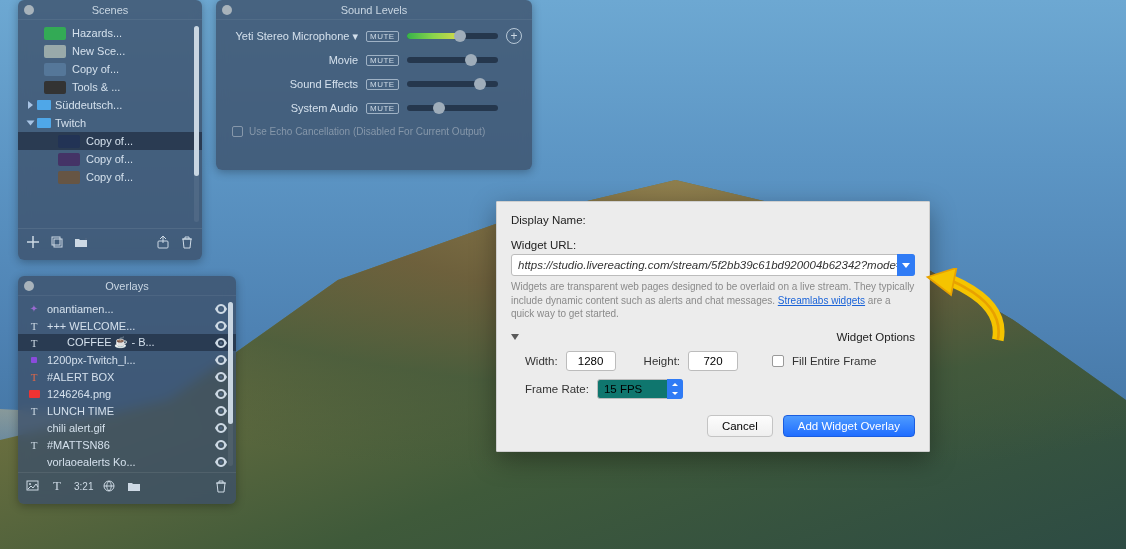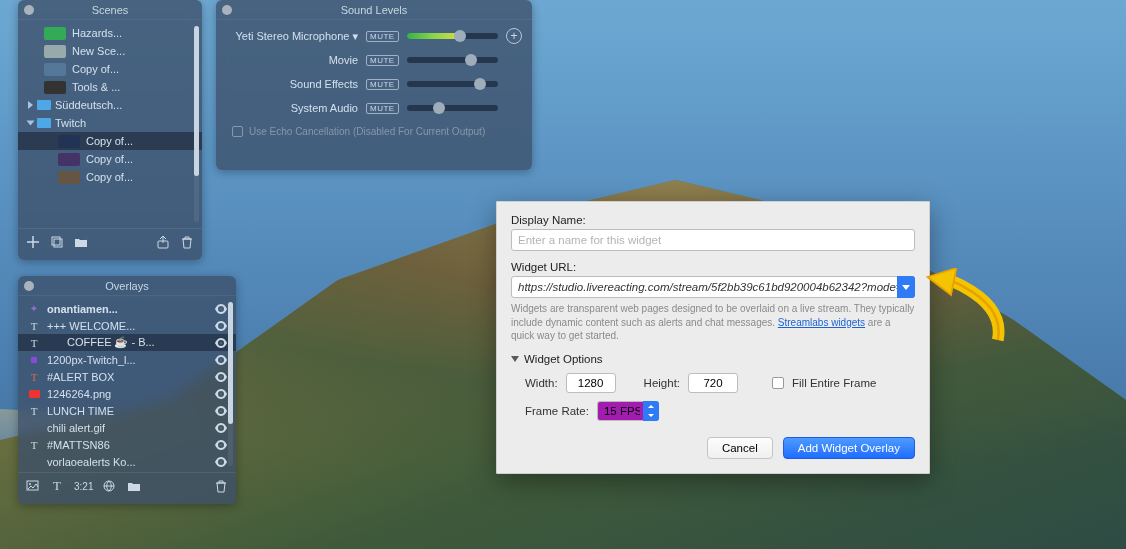--- a/index.html
+++ b/index.html
@@ -61,27 +61,27 @@
   .dialog{position:absolute;left:496px;top:201px;width:434px;background:#ececec;border:1px solid #cfcfcf;border-radius:1px;box-shadow:0 8px 26px rgba(0,0,0,0.35);padding:12px 14px 14px;font-size:11.5px;color:#333;}
   .dlg-label{font-size:11.5px;color:#222;margin-bottom:3px;}
   .dlg-input{width:100%;height:22px;border:1px solid #bcbcbc;border-radius:3px;background:#fff;padding:0 6px;font-size:11.5px;color:#333;font-style:italic;}
   .dlg-input::placeholder{color:#b4b4b4;font-style:normal;}
   .dlg-input.url{font-style:italic;}
   .url-wrap{position:relative;}
   .url-dd{position:absolute;right:0;top:0;width:18px;height:22px;background:#2f7bf5;border-radius:0 3px 3px 0;display:flex;align-items:center;justify-content:center;cursor:pointer;}
   .url-dd::after{content:"";border-left:4px solid transparent;border-right:4px solid transparent;border-top:5px solid #fff;}
   .hint{font-size:10px;color:#8a8a8a;margin-top:4px;line-height:1.35;}
   .hint a{color:#1a63d8;text-decoration:underline;cursor:pointer;}
-  .wopt{display:flex;align-items:center;gap:5px;margin-top:10px;color:#222;font-size:11.5px;}
+  .wopt{display:flex;align-items:center;gap:5px;margin-top:10px;color:#222;font-size:11.5px;justify-content:space-between;}
   .wopt .tri2{width:0;height:0;border-left:4px solid transparent;border-right:4px solid transparent;border-top:6px solid #5a5a5a;}
   .wline{display:flex;align-items:center;gap:8px;margin-top:8px;padding-left:14px;font-size:11.5px;}
   .num-in{width:50px;height:20px;border:1px solid #bcbcbc;border-radius:3px;text-align:center;font-size:11.5px;}
   .chk{width:12px;height:12px;border:1px solid #9a9a9a;border-radius:2px;background:#fff;}
   .sel-wrap{position:relative;display:inline-block;}
-  .sel-in{width:62px;height:20px;border:1px solid #bcbcbc;border-radius:3px;padding:0 18px 0 6px;font-size:11.5px;background:#a21caf;}
+  .sel-in{width:86px;height:20px;border:1px solid #bcbcbc;border-radius:3px;padding:0 18px 0 6px;font-size:11.5px;background:#0f766e;}
   .sel-wrap .dd{position:absolute;right:0;top:0;width:16px;height:20px;background:#2f7bf5;border-radius:0 3px 3px 0;display:flex;align-items:center;justify-content:center;}
   .sel-wrap .dd::before{content:"";position:absolute;top:4px;border-left:3px solid transparent;border-right:3px solid transparent;border-bottom:3px solid #fff;}
   .sel-wrap .dd::after{content:"";position:absolute;bottom:4px;border-left:3px solid transparent;border-right:3px solid transparent;border-top:3px solid #fff;}
   .dlg-btns{display:flex;justify-content:flex-end;gap:10px;margin-top:16px;}
   .btn{height:22px;padding:0 14px;border-radius:4px;font-size:11.5px;cursor:pointer;border:1px solid #c4c4c4;background:linear-gradient(#fdfdfd,#efefef);}
   .btn.primary{background:linear-gradient(#4e9bff,#1f6dff);border-color:#1a5de0;color:#fff;}
 
   
   .arrow{position:absolute;left:924px;top:268px;width:90px;height:90px;pointer-events:none;}
   .arrow svg{width:100%;height:100%;}
@@ -228,21 +228,21 @@
 
 <div class="panel" style="left:18px;top:276px;width:218px;height:228px;">
   <div class="panel-header">
     <div class="close-dot"></div>
     <span>Overlays</span>
   </div>
   <div class="panel-body" style="height:176px;">
     <div id="ov-list">
         <div class="ov-row">
           <span class="ov-ic" style="color:#9a6bd0;font-size:10px">✦</span>
-          <span style="white-space:nowrap;overflow:hidden;text-overflow:ellipsis;max-width:110px;font-weight:bold;">onantiamen...</span>
+          <span style="white-space:nowrap;overflow:hidden;text-overflow:ellipsis;max-width:110px;">onantiamen...</span>
           <span class="eye"><svg viewBox="0 0 14 10">
               <path d="M7 0C3 0 1 5 1 5s2 5 6 5 6-5 6-5-2-5-6-5zm0 8a3 3 0 110-6 3 3 0 010 6z" fill="#cdd9e4"></path>
               <circle cx="7" cy="5" r="1.5" fill="#4e6580"></circle>
             </svg></span>
         </div>
         <div class="ov-row">
           <span class="ov-ic" style="font-family:Georgia;color:#cdd9e4">T</span>
           <span style="white-space:nowrap;overflow:hidden;text-overflow:ellipsis;max-width:110px;">+++ WELCOME...</span>
           <span class="eye"><svg viewBox="0 0 14 10">
               <path d="M7 0C3 0 1 5 1 5s2 5 6 5 6-5 6-5-2-5-6-5zm0 8a3 3 0 110-6 3 3 0 010 6z" fill="#cdd9e4"></path>
@@ -346,21 +346,20 @@
     <span class="tb-ic">
         <svg viewBox="0 0 14 14">
           <path d="M3 4h8l-1 9H4zM5 4V2h4v2M2 4h10" fill="none" stroke="#cdd9e4"></path>
         </svg>
       </span>
   </div>
 </div>
 
 <div class="dialog">
   <div class="dlg-label">Display Name:</div>
-  <input class="dlg-input" style="font-style: normal;" placeholder="Enter a name for this widget">
   <div style="height:10px"></div>
   <div class="dlg-label">Widget URL:</div>
   <div class="url-wrap">
     <input class="dlg-input url" value="https://studio.livereacting.com/stream/5f2bb39c61bd920004b62342?mode=plu" style="">
     <div class="url-dd"></div>
   </div>
   <div class="hint">
     <span>Widgets are transparent web pages designed to be overlaid on a live stream. They typically include dynamic content such as alerts and chat messages. </span><a>Streamlabs widgets</a><span> are a quick way to get started.</span>
   </div>
   <div class="wopt">

